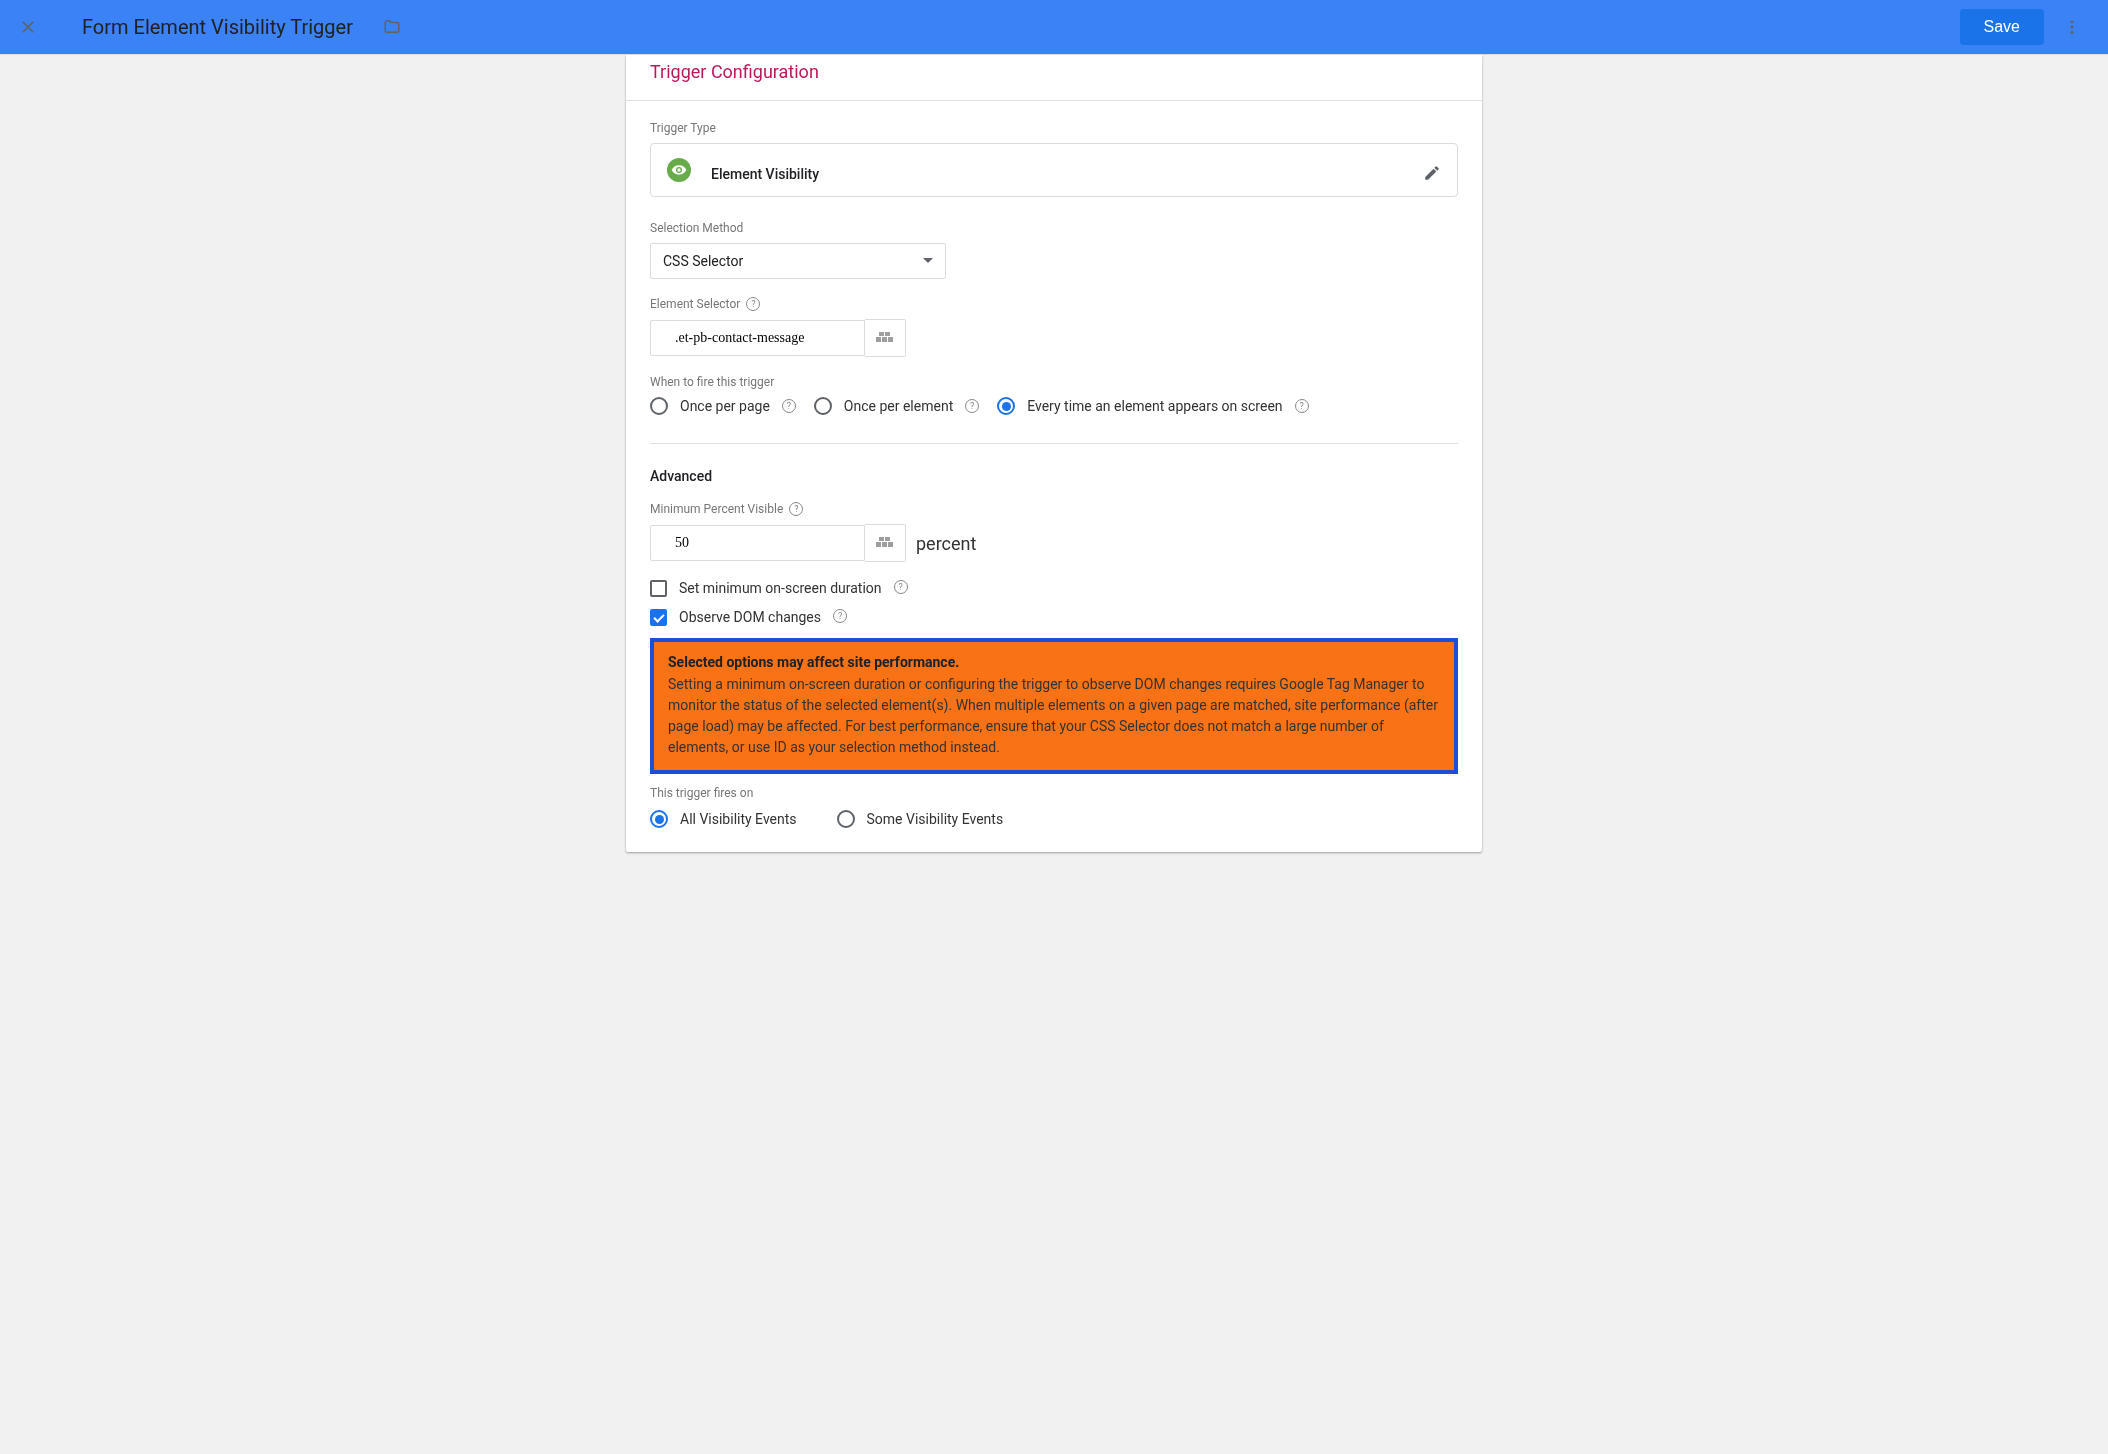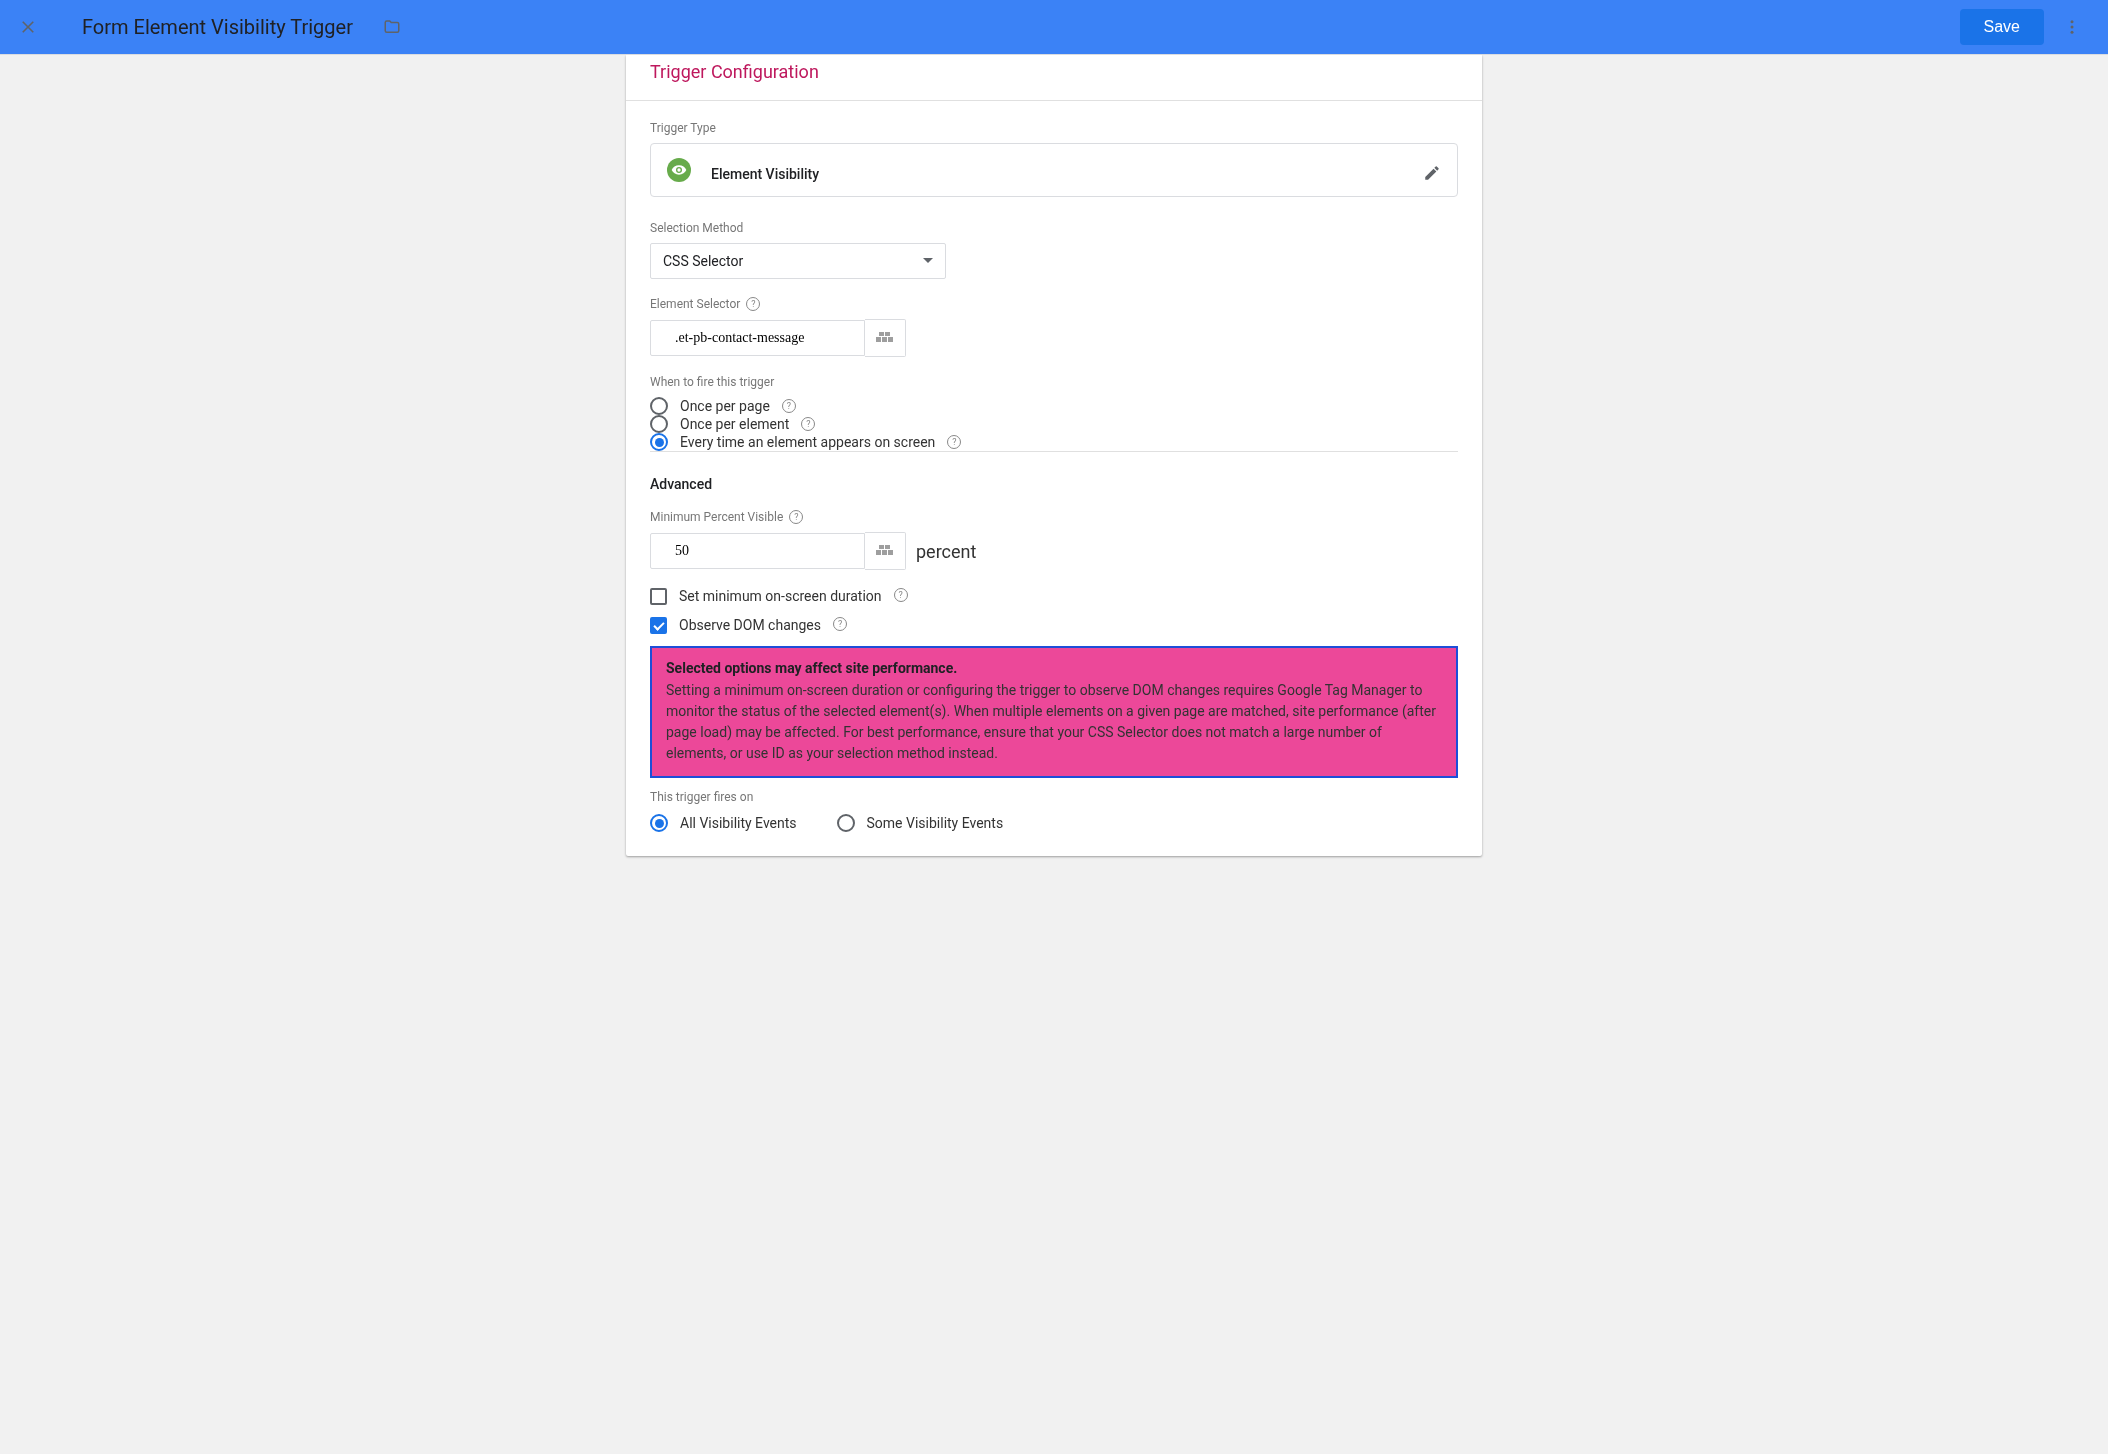--- a/index.html
+++ b/index.html
@@ -168,21 +168,23 @@
       color: #9e9e9e;
       height: 38px;
     }
     .unit-label {
       margin-left: 10px;
       font-size: 18px;
       color: #333;
     }
     .radio-group {
       display: flex;
-      flex-direction: column;
+      flex-direction: row;
+      gap: 18px;
+      margin-bottom: 28px;
     }
     .radio-row {
       display: flex;
       align-items: center;
       gap: 12px;
     }
     .radio-outer {
       width: 18px;
       height: 18px;
       border: 2px solid #5f6368;
@@ -261,22 +263,22 @@
       border: solid white;
       border-width: 0 2px 2px 0;
       transform: rotate(45deg);
       margin-top: -2px;
     }
     .checkbox-label {
       font-size: 14px;
       color: #333;
     }
     .warning-box {
-      background: #ec4899;
-      border: 2px solid #1d4ed8;
+      background: #f97316;
+      border: 4px solid #1d4ed8;
       padding: 12px 14px;
       margin-top: 8px;
       margin-bottom: 12px;
     }
     .warning-title {
       font-weight: 700;
       font-size: 14px;
       color: #202124;
       margin-bottom: 4px;
     }

